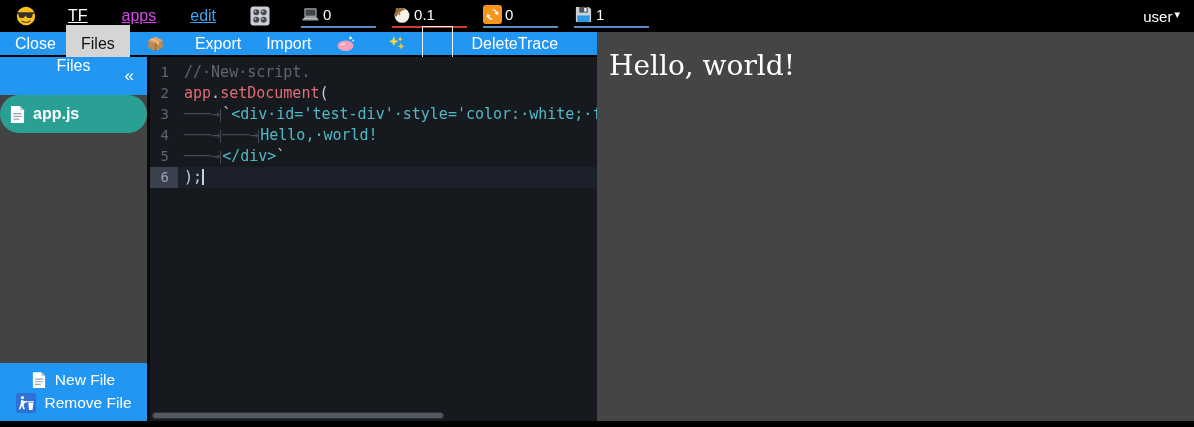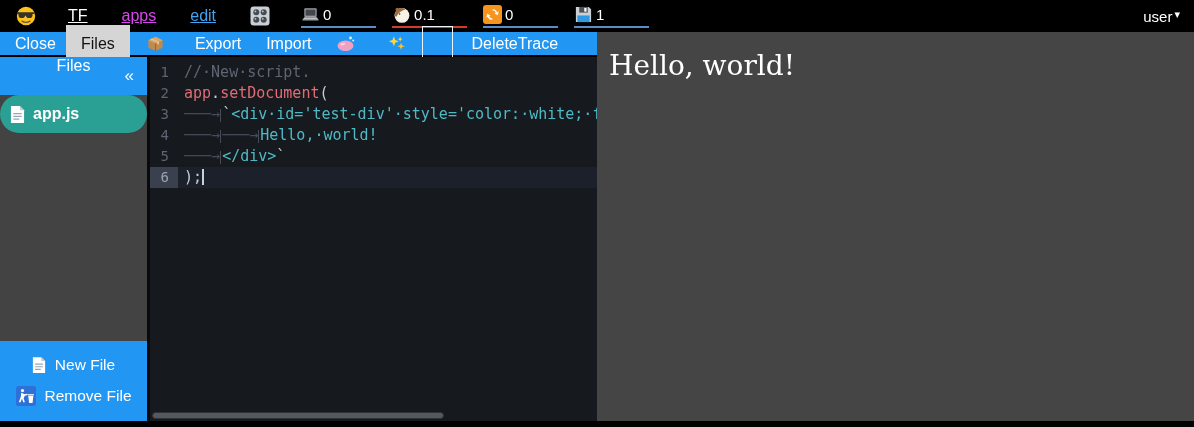--- a/index.html
+++ b/index.html
@@ -46,21 +46,21 @@
     display: flex; align-items: flex-start; justify-content: center; position: relative; font-size: 16px;
   }
   .collapse { position: absolute; right: 13px; top: 50%; transform: translateY(-52%); font-size: 17px; cursor: pointer; }
   .file-item {
     height: 38px; flex: none; background: var(--selected-teal, #2aa095); color: #fff;
     display: flex; align-items: center; gap: 8px; padding-left: 10px;
     font-weight: bold; font-size: 16px; cursor: pointer; border-radius: 19px;
   }
   .file-list-space { flex: 1; }
   .sidebar-actions {
-    height: 80px; flex: none; background: var(--accent-blue, #2196f3);
+    height: 58px; flex: none; background: var(--accent-blue, #2196f3);
     display: flex; flex-direction: column; justify-content: space-evenly; padding: 3px 5px;
   }
   .action { display: flex; align-items: center; justify-content: center; gap: 9px; color: #fff; font-size: 15.5px; cursor: pointer; }
   
   .editor {
     flex: 1; min-width: 0; background: var(--editor-bg, #16191e); position: relative;
     font-family: "DejaVu Sans Mono", monospace; font-size: 15px; padding-top: 5px; overflow: hidden;
     cursor: text;
   }
   .code-line { display: flex; height: 21px; line-height: 21px; }

